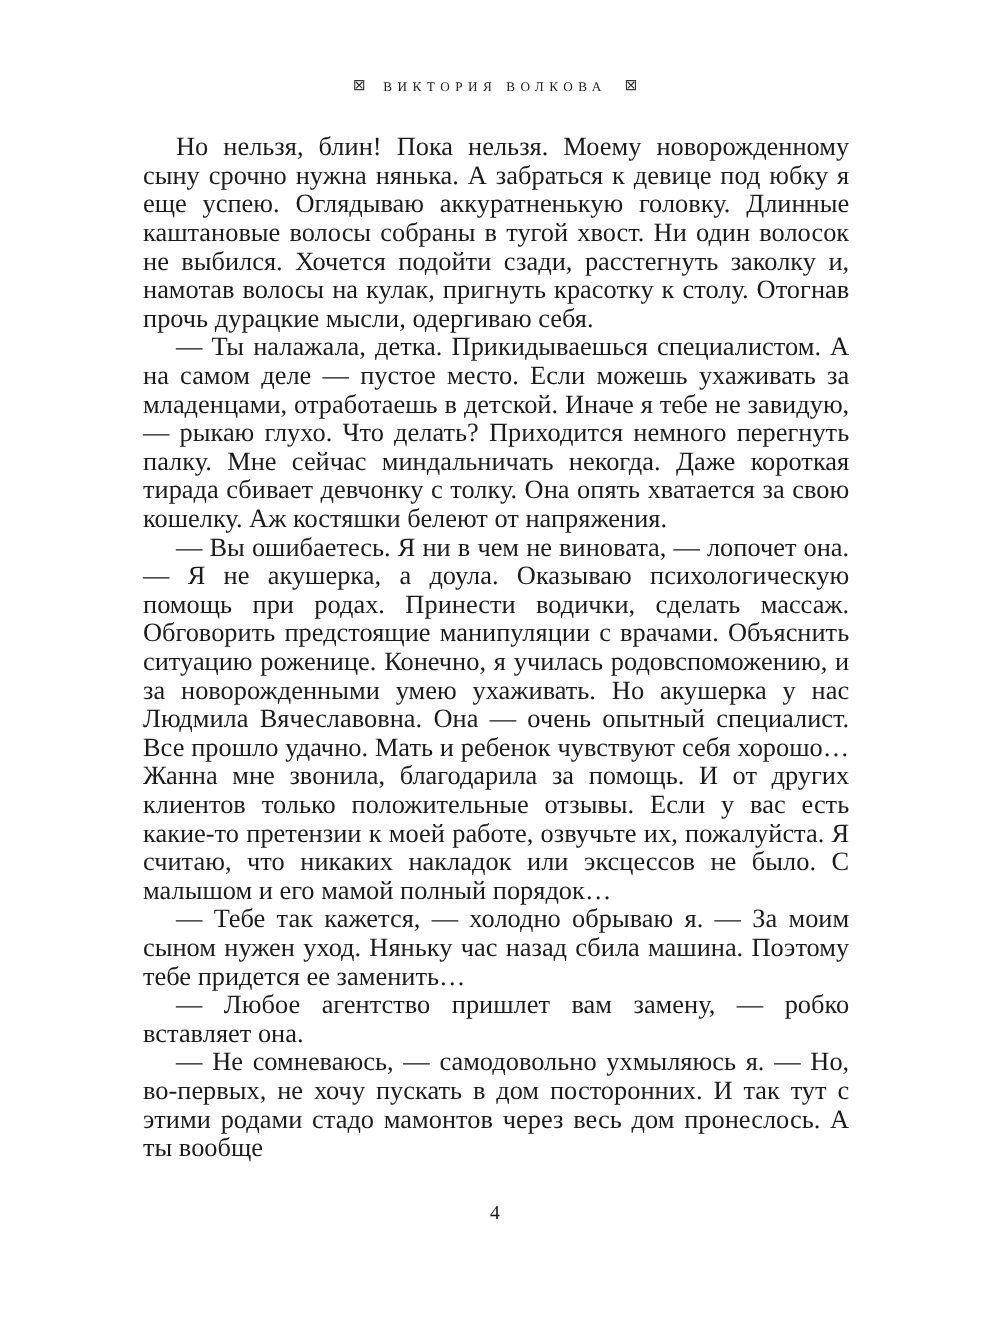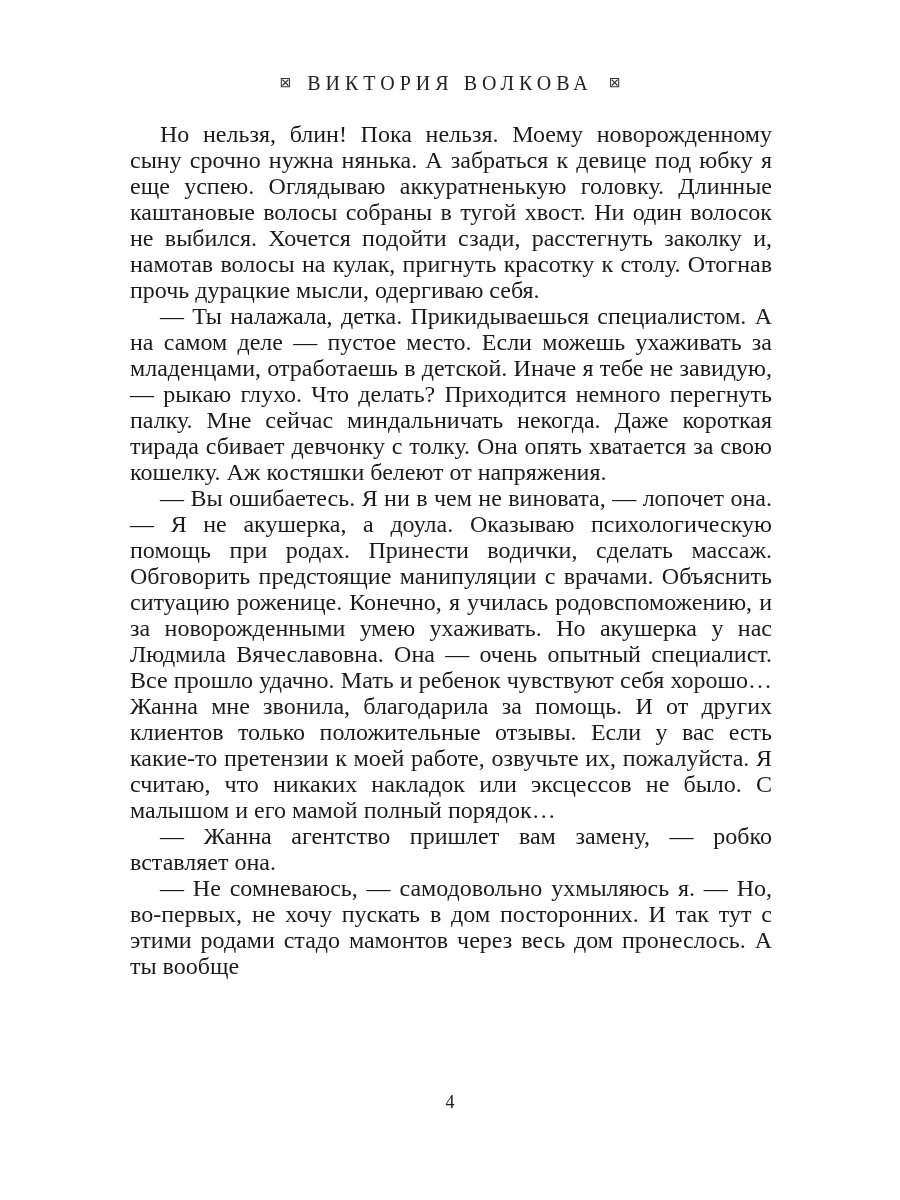--- a/index.html
+++ b/index.html
@@ -19,21 +19,21 @@
     top: 72px;
     left: 0;
     right: 0;
     display: flex;
     justify-content: center;
     align-items: center;
     gap: 16px;
     color: #222222;
   }
   .running-head .title {
-    font-size: 20px;
+    font-size: 12px;
     letter-spacing: 5px;
     text-transform: uppercase;
   }
   .running-head .ornament {
     font-size: 14px;
     color: #333333;
     line-height: 1;
     position: relative;
     top: -1px;
   }
@@ -70,19 +70,20 @@
   <div class="running-head">
     <span class="ornament">⊠</span>
     <span class="title">ВИКТОРИЯ ВОЛКОВА</span>
     <span class="ornament">⊠</span>
   </div>
 
   <div class="body-text">
       <p class="para">Но нельзя, блин! Пока нельзя. Моему новорожденному сыну срочно нужна нянька. А забраться к девице под юбку я еще успею. Оглядываю аккуратненькую головку. Длинные каштановые волосы собраны в тугой хвост. Ни один волосок не выбился. Хочется подойти сзади, расстегнуть заколку и, намотав волосы на кулак, пригнуть красотку к столу. Отогнав прочь дурацкие мысли, одергиваю себя.</p>
       <p class="para">— Ты налажала, детка. Прикидываешься специалистом. А на самом деле — пустое место. Если можешь ухаживать за младенцами, отработаешь в детской. Иначе я тебе не завидую, — рыкаю глухо. Что делать? Приходится немного перегнуть палку. Мне сейчас миндальничать некогда. Даже короткая тирада сбивает девчонку с толку. Она опять хватается за свою кошелку. Аж костяшки белеют от напряжения.</p>
       <p class="para">— Вы ошибаетесь. Я ни в чем не виновата, — лопочет она. — Я не акушерка, а доула. Оказываю психологическую помощь при родах. Принести водички, сделать массаж. Обговорить предстоящие манипуляции с врачами. Объяснить ситуацию роженице. Конечно, я училась родовспоможению, и за новорожденными умею ухаживать. Но акушерка у нас Людмила Вячеславовна. Она — очень опытный специалист. Все прошло удачно. Мать и ребенок чувствуют себя хорошо… Жанна мне звонила, благодарила за помощь. И от других клиентов только положительные отзывы. Если у вас есть какие-то претензии к моей работе, озвучьте их, пожалуйста. Я считаю, что никаких накладок или эксцессов не было. С малышом и его мамой полный порядок…</p>
-      <p class="para">— Жанна агентство пришлет вам замену, — робко вставляет она.</p>
+      <p class="para">— Тебе так кажется, — холодно обрываю я. — За моим сыном нужен уход. Няньку час назад сбила машина. Поэтому тебе придется ее заменить…</p>
+      <p class="para">— Любое агентство пришлет вам замену, — робко вставляет она.</p>
       <p class="para">— Не сомневаюсь, — самодовольно ухмыляюсь я. — Но, во-первых, не хочу пускать в дом посторонних. И так тут с этими родами стадо мамонтов через весь дом пронеслось. А ты вообще</p>
     </div>
 
   <div class="page-number">4</div>
 
 </div>
 
 </body></html>

